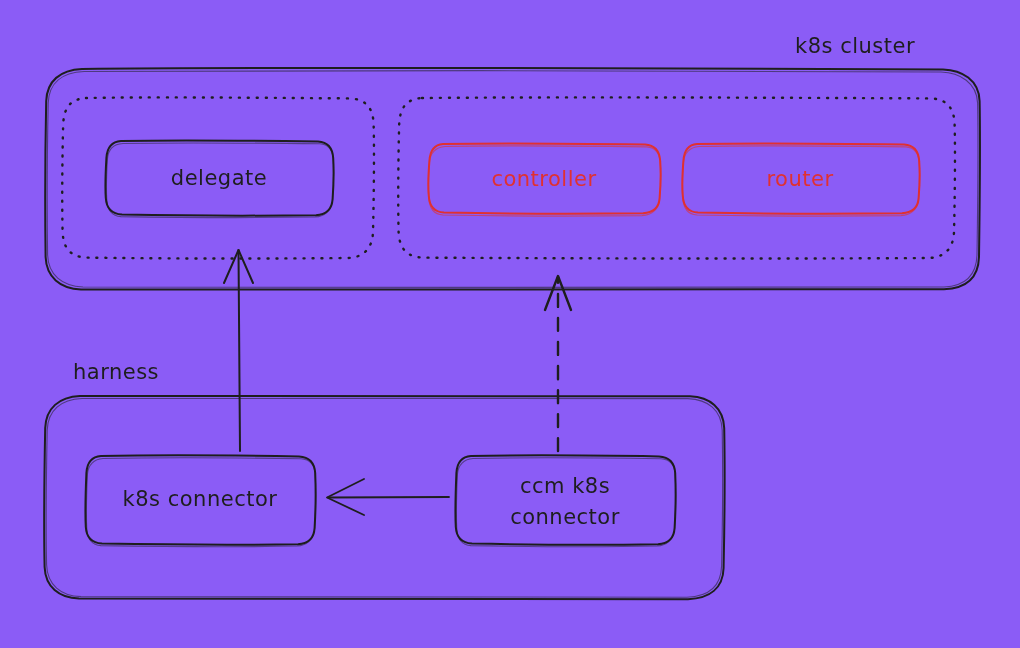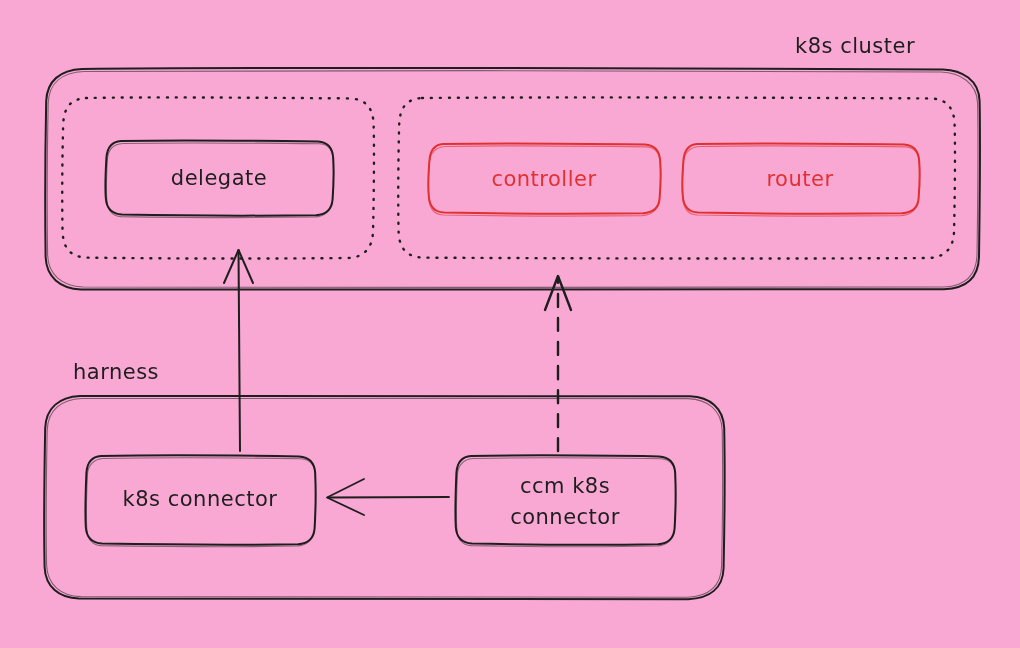--- a/index.html
+++ b/index.html
@@ -7,21 +7,21 @@
     padding: 0;
     background: #ffffff;
   }
   body {
     font-family: "DejaVu Sans", sans-serif;
   }
   #stage {
     position: relative;
     width: 1020px;
     height: 648px;
-    background: #f9a8d4;
+    background: #8b5cf6;
     overflow: hidden;
   }
   #canvas {
     position: absolute;
     top: 0;
     left: 0;
     width: 1020px;
     height: 648px;
   }
   .hand-text {

